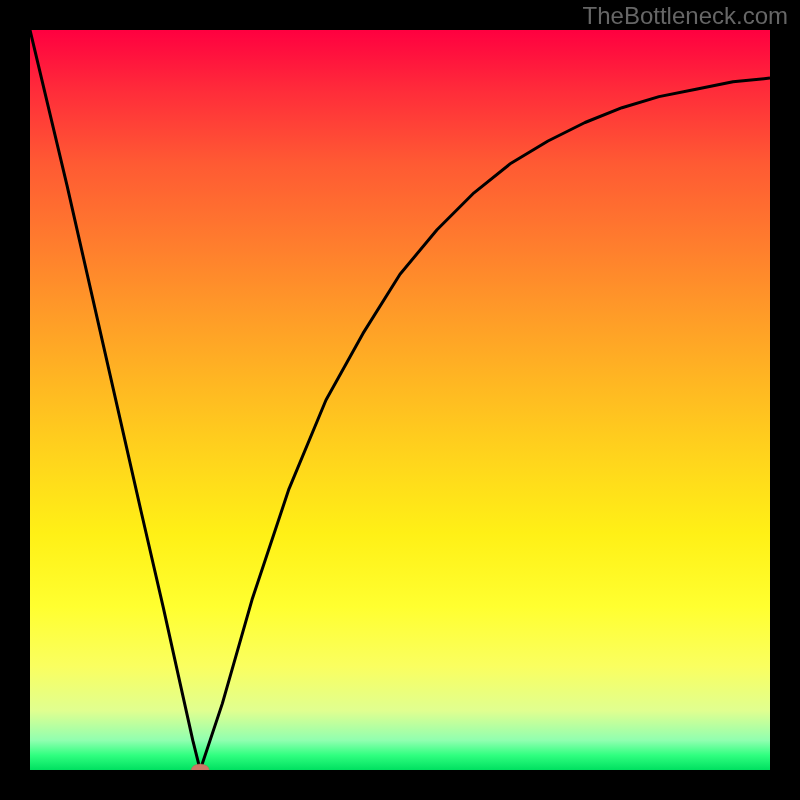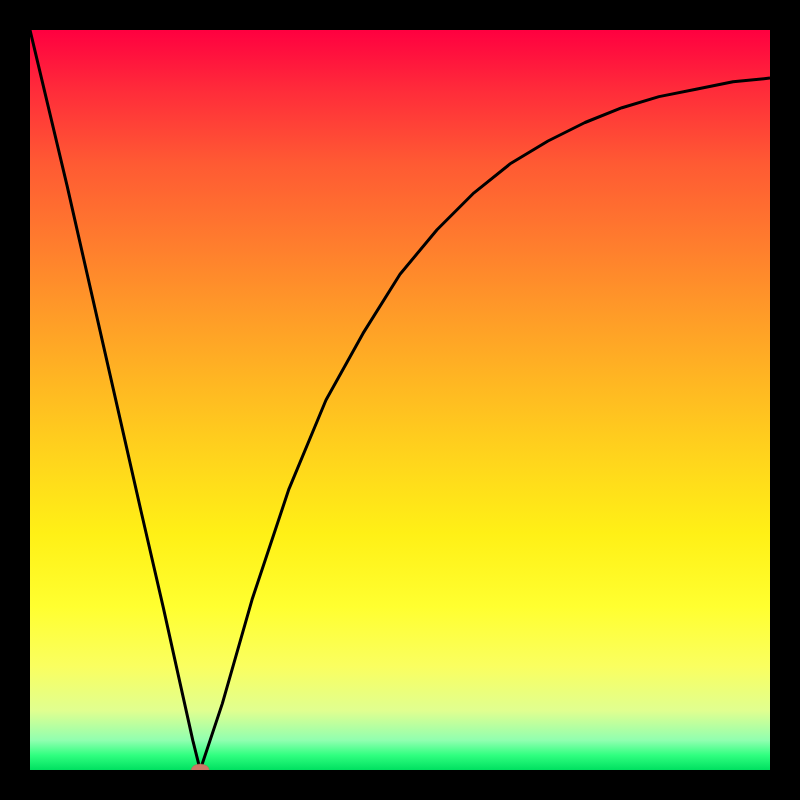--- a/index.html
+++ b/index.html
@@ -65,20 +65,21 @@
   .marker {
     fill: #cc7766;
     stroke: #b86655;
     stroke-width: 0.5;
   }
 </style>
 </head>
 <body>
 
 <div class="wrap">
+  <div class="watermark">TheBottleneck.com</div>
   <div class="plot">
     <div class="gradient"></div>
     <svg class="curve-svg" viewBox="0 0 740 740">
       <path id="curve" class="curve-path" d="M0.0 0.0 L37.0 155.4 L74.0 318.2 L111.0 481.0 L133.2 577.2 L148.0 643.8 L162.8 710.4 L170.2 740.0 L192.4 673.4 L222.0 569.8 L259.0 458.8 L296.0 370.0 L333.0 303.4 L370.0 244.2 L407.0 199.8 L444.0 162.8 L481.0 133.2 L518.0 111.0 L555.0 92.5 L592.0 77.7 L629.0 66.6 L666.0 59.2 L703.0 51.8 L740.0 48.1"></path>
       <ellipse id="marker" class="marker" cx="170.2" cy="740.0" rx="9" ry="6"></ellipse>
     </svg>
   </div>
 </div>
 
 </body></html>

